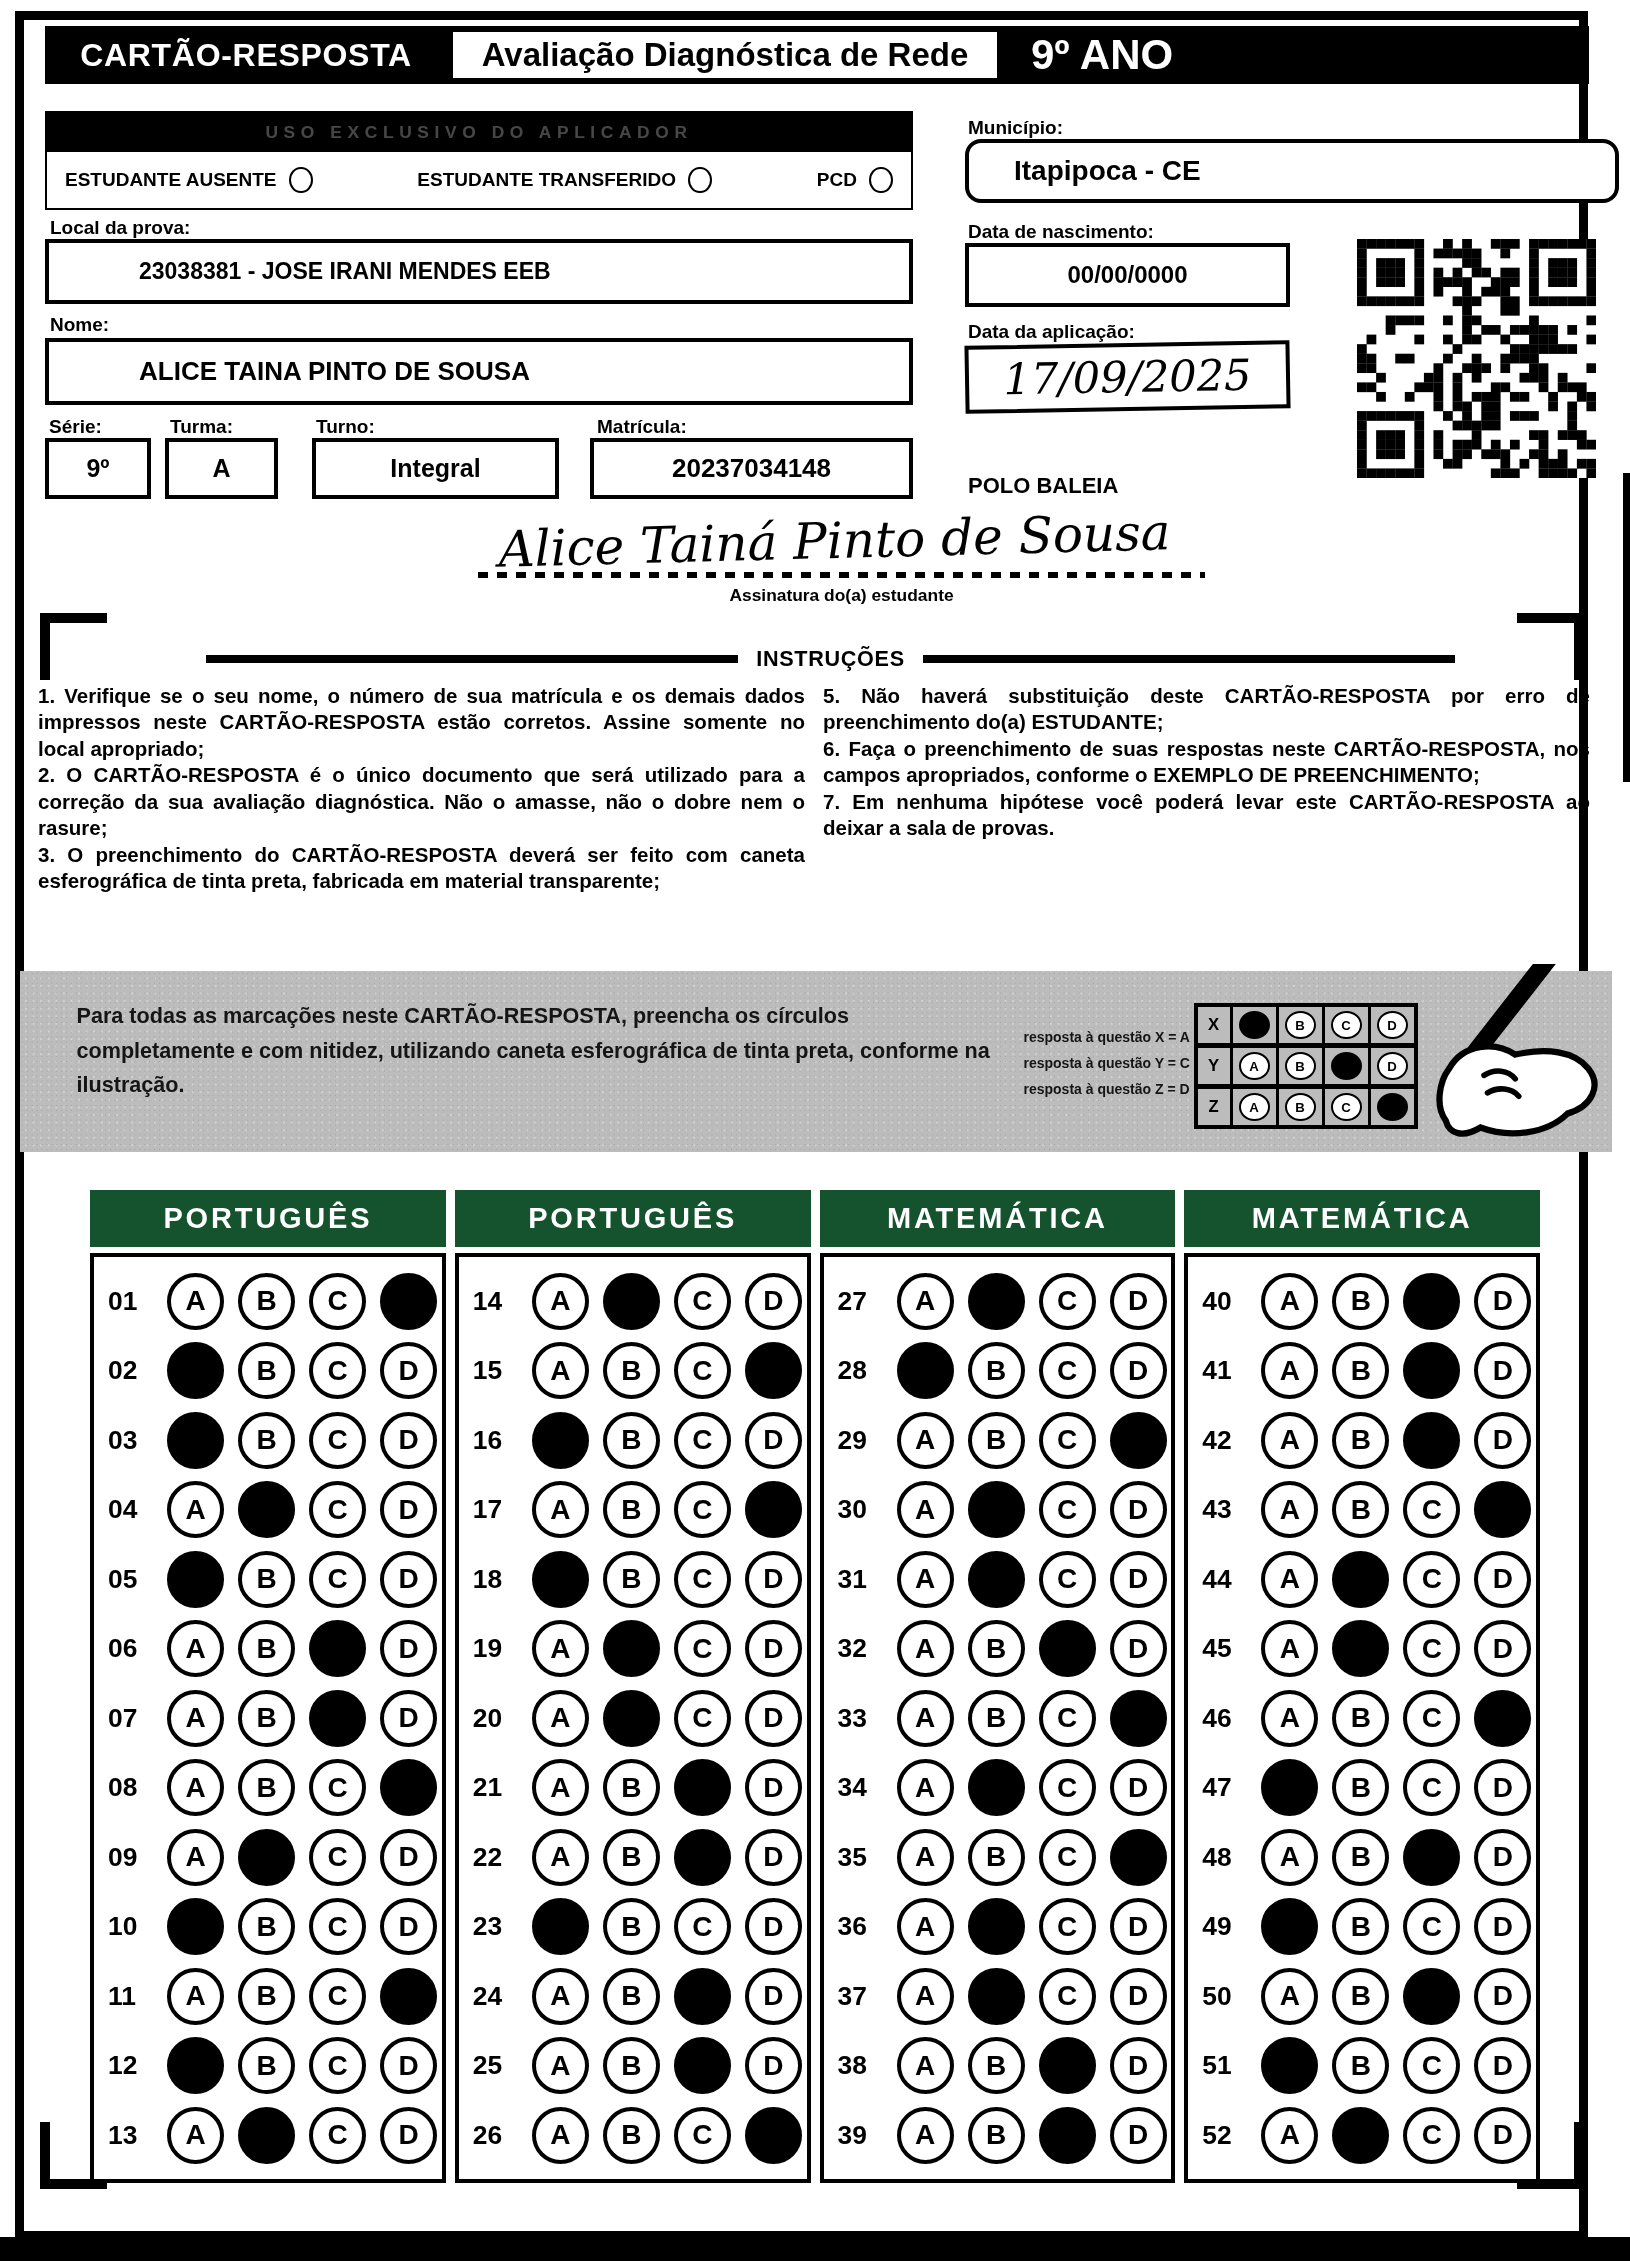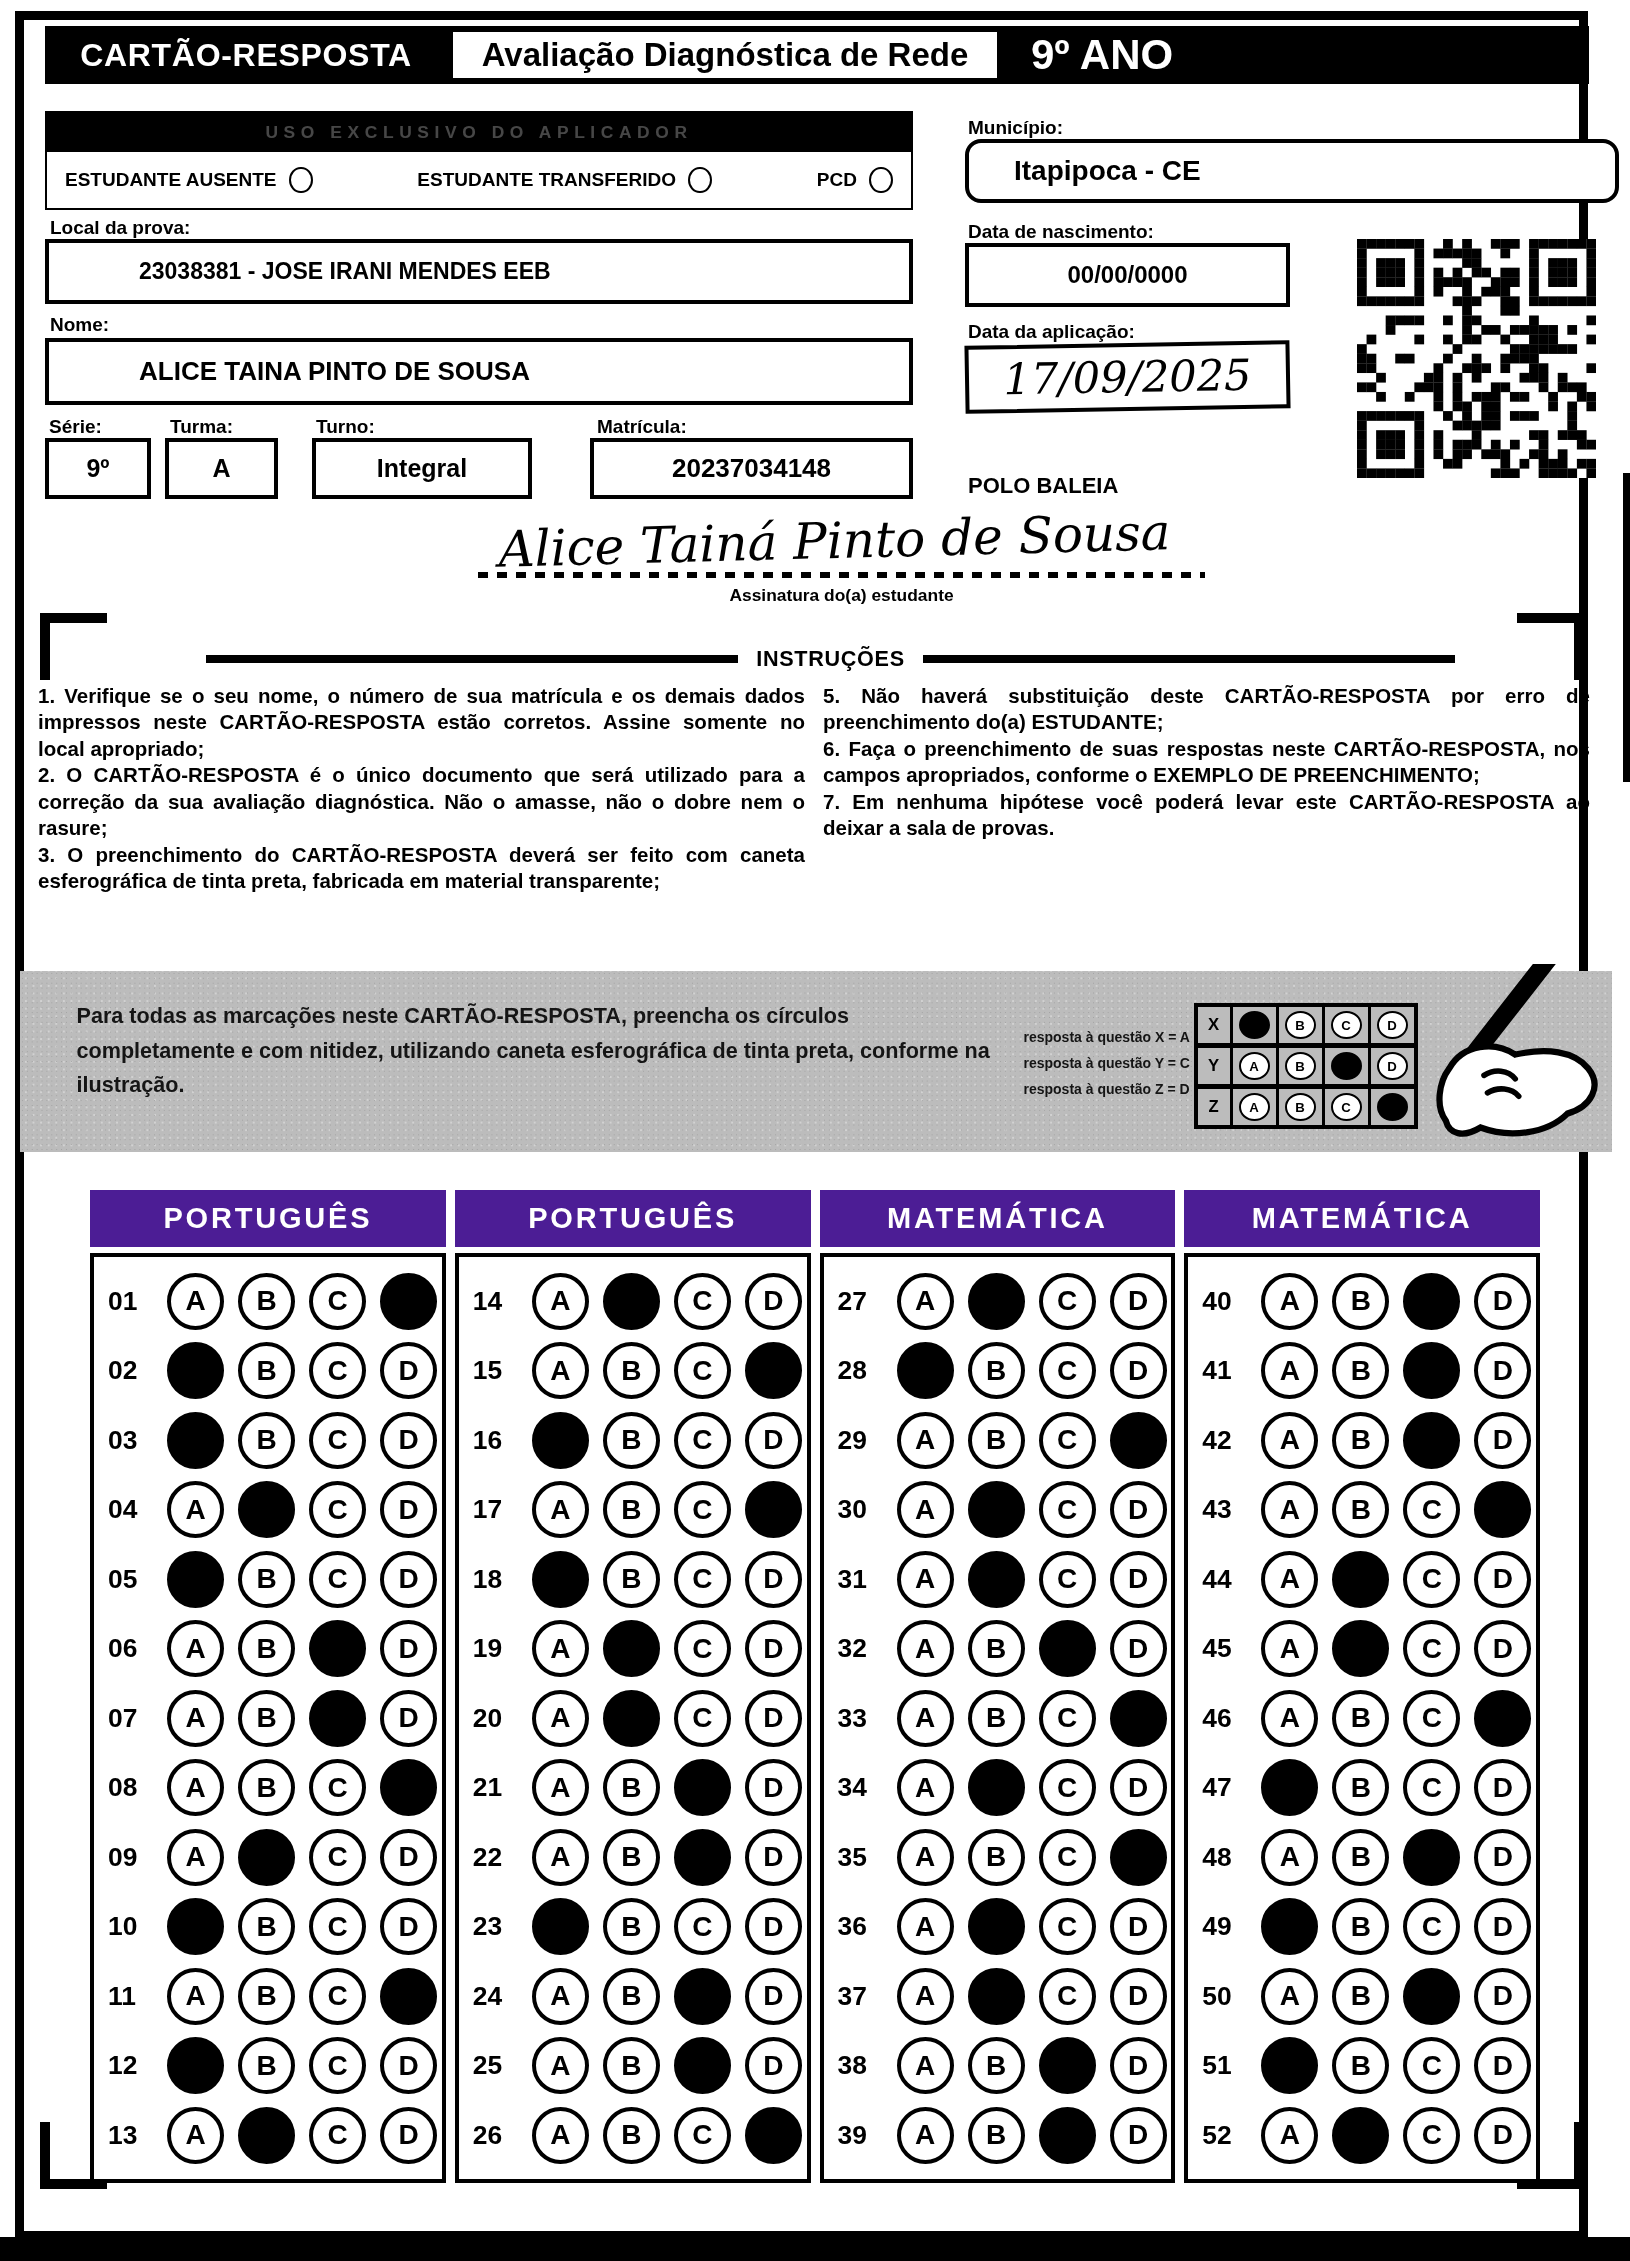--- a/index.html
+++ b/index.html
@@ -73,21 +73,21 @@
   .ex-cell{width:43px;height:36px;display:flex;align-items:center;justify-content:center;border-right:3.5px solid #000;}
   .ex-cell:last-child{border-right:none;}
   .ex-bubble{width:31px;height:28px;border:2.8px solid #000;border-radius:50%;box-sizing:border-box;background:#fff;
              display:flex;align-items:center;justify-content:center;font-size:13.2px;font-weight:bold;}
   .ex-bubble.filled{background:#000;color:transparent;}
   .hand-art{position:absolute;left:1325px;top:-7px;}
 
   
   .answers{position:absolute;left:90px;top:1190px;width:1450px;display:flex;gap:9px;}
   .ans-col{width:356px;display:flex;flex-direction:column;}
-  .col-header{background:#4c1d95;color:#fff;height:57px;display:flex;align-items:center;justify-content:center;
+  .col-header{background:#14532d;color:#fff;height:57px;display:flex;align-items:center;justify-content:center;
               font-size:29px;font-weight:bold;letter-spacing:2.8px;}
   .col-box{margin-top:6.3px;border:4.9px solid #000;box-sizing:border-box;height:930px;display:flex;
            flex-direction:column;justify-content:space-evenly;padding:2.8px 0;}
   .q-row{display:flex;align-items:center;padding-left:14px;gap:14px;}
   .q-num{width:45px;font-size:26.4px;font-weight:bold;}
   .bubble{width:57px;height:57px;border:4.9px solid #000;border-radius:50%;box-sizing:border-box;background:#fff;
           display:flex;align-items:center;justify-content:center;font-size:28px;font-weight:bold;flex:0 0 auto;}
   .bubble.filled{background:#000;border-color:#000;color:transparent;}
 </style>
 </head>
@@ -127,21 +127,21 @@
   <div class="field-label" style="left:50px;top:314px;">Nome:</div>
   <div class="field-box" style="left:45px;top:338px;width:868px;height:67px;padding-left:90px;font-size:26px;">ALICE TAINA PINTO DE SOUSA</div>
 
   <div class="field-label" style="left:49px;top:416px;">Série:</div>
   <div class="field-box" style="left:45px;top:438px;width:106px;height:61px;justify-content:center;font-size:25px;">9º</div>
 
   <div class="field-label" style="left:170px;top:416px;">Turma:</div>
   <div class="field-box" style="left:165px;top:438px;width:113px;height:61px;justify-content:center;font-size:25px;">A</div>
 
   <div class="field-label" style="left:316px;top:416px;">Turno:</div>
-  <div class="field-box" style="left:312px;top:438px;width:220px;height:61px;justify-content:center;font-size:25px;">Integral</div>
+  <div class="field-box" style="left:312px;top:438px;width:247px;height:61px;justify-content:center;font-size:25px;">Integral</div>
 
   <div class="field-label" style="left:597px;top:416px;">Matrícula:</div>
   <div class="field-box" style="left:590px;top:438px;width:323px;height:61px;justify-content:center;font-size:26px;">20237034148</div>
 
   <div class="field-label" style="left:968px;top:117px;">Município:</div>
   <div class="field-box" style="left:965px;top:139px;width:654px;height:64px;padding-left:45px;font-size:28px;border-radius:16px;">Itapipoca - CE</div>
 
   <div class="field-label" style="left:968px;top:221px;">Data de nascimento:</div>
   <div class="field-box" style="left:965px;top:243px;width:325px;height:64px;justify-content:center;font-size:24px;">00/00/0000</div>
 

